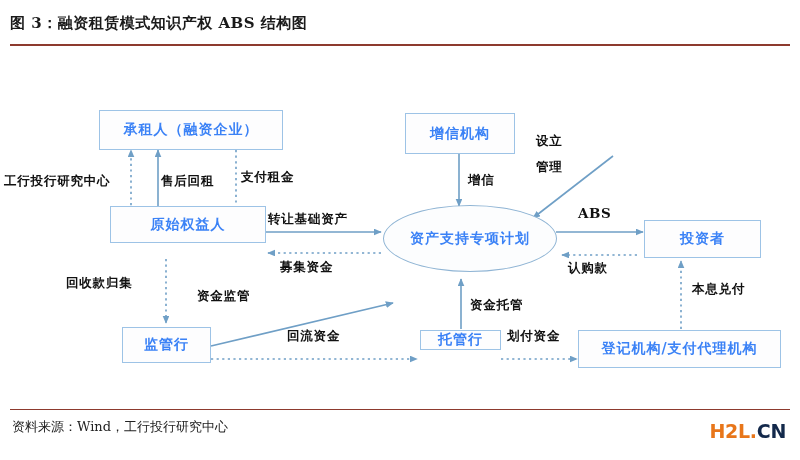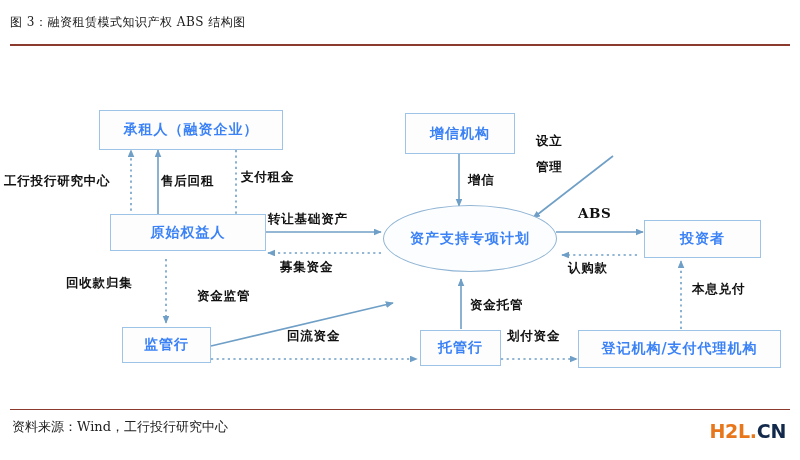--- a/index.html
+++ b/index.html
@@ -19,22 +19,22 @@
   
   #title-bar {
     position: absolute;
     left: 10px;
     top: 14px;
     width: 780px;
     height: 30px;
   }
   #title-text {
     font-family: "DejaVu Serif", "Liberation Serif", serif;
-    font-weight: normal;
-    font-size: 12px;
+    font-weight: bold;
+    font-size: 15px;
     color: #1a1a1a;
     letter-spacing: 0.5px;
     white-space: nowrap;
   }
   #title-rule {
     position: absolute;
     left: 10px;
     top: 44px;
     width: 780px;
     height: 0;
@@ -179,37 +179,37 @@
         <path d="M501,313 L577,313" stroke-dasharray="2.2 3.4" marker-end="url(#ah)"></path>
 
         <path d="M681,283 L681,215" stroke-dasharray="2.2 3.4" marker-end="url(#ah)"></path>
       </g>
     </svg>
 
     <div class="node" style="left:99px; top:64px; width:184px; height:40px;">
       <span>承租人（融资企业）</span>
     </div>
 
-    <div class="node" style="left:110px; top:168px; width:156px; height:37px;">
+    <div class="node" style="left:110px; top:160px; width:156px; height:37px;">
       <span>原始权益人</span>
     </div>
 
     <div class="node" style="left:122px; top:281px; width:89px; height:36px;">
       <span>监管行</span>
     </div>
 
     <div class="node" style="left:405px; top:67px; width:110px; height:41px;">
       <span>增信机构</span>
     </div>
 
     <div class="node ellipse" style="left:383px; top:159px; width:174px; height:67px;">
       <span>资产支持专项计划</span>
     </div>
 
-    <div class="node" style="left:420px; top:284px; width:81px; height:36px;">
+    <div class="node" style="left:420px; top:284px; width:81px; height:20px;">
       <span>托管行</span>
     </div>
 
 
     <div class="node" style="left:644px; top:174px; width:117px; height:38px;text-align:right;">
       <span>投资者</span>
     </div>
 
     <div class="node" style="left:578px; top:284px; width:203px; height:38px;">
       <span>登记机构/支付代理机构</span>

